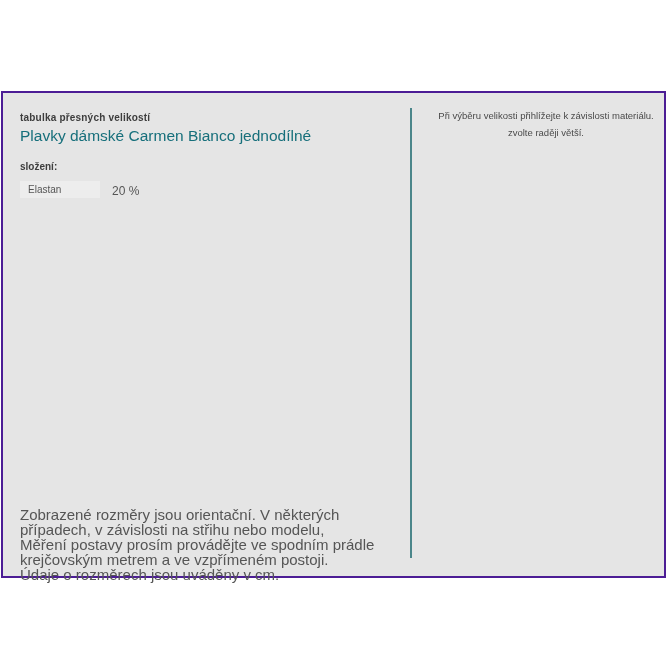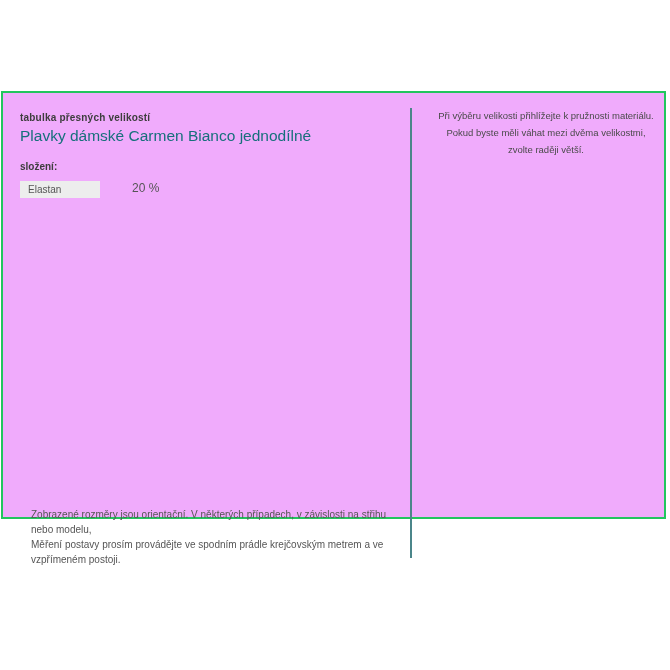--- a/index.html
+++ b/index.html
@@ -13,24 +13,24 @@
     width: 670px;
     height: 670px;
     background: #ffffff;
     overflow: hidden;
   }
   .frame {
     position: absolute;
     left: 1px;
     top: 91px;
     width: 665px;
-    height: 428px;
+    height: 487px;
     box-sizing: border-box;
-    border: 2px solid #22c55e;
-    background: #f0abfc;
+    border: 2px solid #4c1d95;
+    background: #e5e5e5;
   }
   .eyebrow {
     position: absolute;
     left: 17px;
     top: 19px;
     font-size: 10px;
     font-weight: bold;
     color: #3d3d3d;
     letter-spacing: 0.2px;
   }
@@ -52,45 +52,44 @@
     color: #3d3d3d;
   }
   .comp-table {
     position: absolute;
     left: 17px;
     top: 88px;
     width: 200px;
   }
   .comp-row {
     display: flex;
-    align-items: flex-start;
+    align-items: flex-end;
     height: 17px;
     margin-bottom: 4px;
-    gap: 20px;
   }
   .comp-cell-label {
     width: 72px;
     height: 17px;
     line-height: 17px;
     padding-left: 8px;
     background: #ededed;
     font-size: 10px;
     color: #555555;
   }
   .comp-cell-value {
     margin-left: 12px;
     font-size: 12px;
     color: #555555;
   }
   .notes {
     position: absolute;
-    left: 28px;
+    left: 17px;
     top: 414px;
     width: 380px;
-    font-size: 10px;
+    font-size: 15px;
     line-height: 15px;
     color: #555555;
   }
   .divider {
     position: absolute;
     left: 407px;
     top: 15px;
     width: 2px;
     height: 450px;
     background: #4b868a;
@@ -121,24 +120,24 @@
     <div class="comp-table">
       <div class="comp-row">
         <div class="comp-cell-label">Elastan</div>
         <div class="comp-cell-value">20 %</div>
       </div>
     </div>
 
     <div class="notes">
       <div>Zobrazené rozměry jsou orientační. V některých případech, v závislosti na střihu nebo modelu,</div>
       <div>Měření postavy prosím provádějte ve spodním prádle krejčovským metrem a ve vzpřímeném postoji.</div>
+      <div>Údaje o rozměrech jsou uváděny v cm.</div>
     </div>
 
     <div class="divider"></div>
 
     <div class="advice">
-      <div>Při výběru velikosti přihlížejte k pružnosti materiálu.</div>
-      <div>Pokud byste měli váhat mezi dvěma velikostmi,</div>
+      <div>Při výběru velikosti přihlížejte k závislosti materiálu.</div>
       <div>zvolte raději větší.</div>
     </div>
 
   </div>
 </div>
 
 </body></html>

